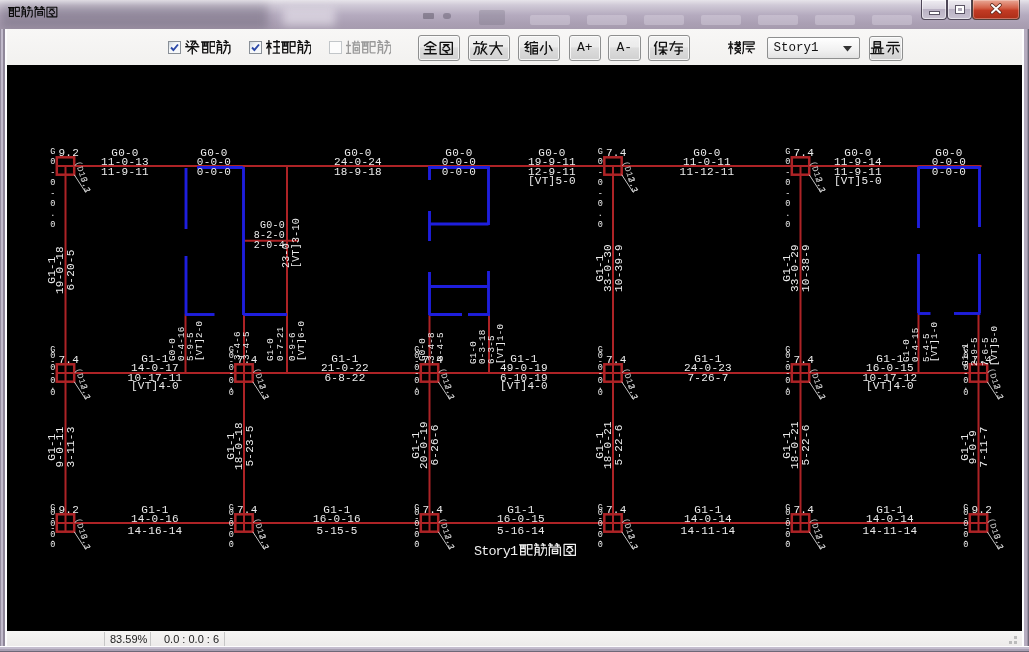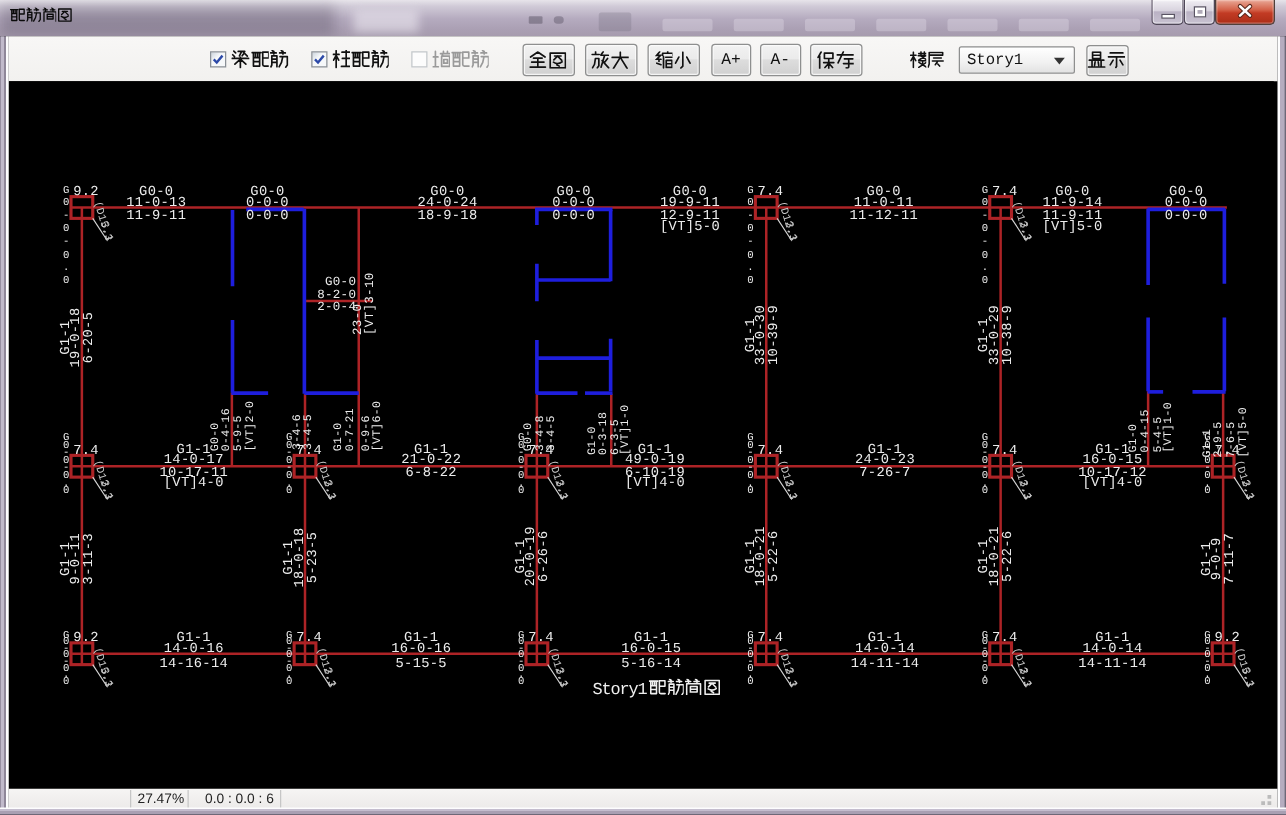--- a/index.html
+++ b/index.html
@@ -202,21 +202,21 @@
         <use href="#g-jin"></use>
       </svg><svg viewBox="0 0 10 10" width="13.5" height="13.5" style="color:#efefef;display:inline-block;vertical-align:top;margin-right:1px">
         <use href="#g-jian"></use>
       </svg><svg viewBox="0 0 10 10" width="13.5" height="13.5" style="color:#efefef;display:inline-block;vertical-align:top;margin-right:1px">
         <use href="#g-tu"></use>
       </svg></div>
     <div style="position:absolute;left:7px;top:630.5px;width:1015px;height:16.5px;background:linear-gradient(#f6f5f4,#eceae9)">
       <div style="position:absolute;left:97px;top:1px;width:1px;height:15px;background:#c6c6c6"></div>
       <div style="position:absolute;left:143px;top:1px;width:1px;height:15px;background:#c6c6c6"></div>
       <div style="position:absolute;left:217px;top:1px;width:1px;height:15px;background:#c6c6c6"></div>
-      <span style="position:absolute;left:103px;top:2px;font:11px 'Liberation Sans';color:#222">27.47%</span>
+      <span style="position:absolute;left:103px;top:2px;font:11px 'Liberation Sans';color:#222">83.59%</span>
       <span style="position:absolute;left:157px;top:2px;font:11px 'Liberation Sans';color:#222">0.0 : 0.0 : 6</span>
       <div style="position:absolute;left:1002px;top:10px;width:3px;height:3px;background:#bbb"></div>
       <div style="position:absolute;left:1007px;top:10px;width:3px;height:3px;background:#bbb"></div>
       <div style="position:absolute;left:1007px;top:5px;width:3px;height:3px;background:#bbb"></div>
     </div>
     <div style="position:absolute;left:0;top:29px;width:7px;height:623px;background:linear-gradient(90deg,#968ea0 0 1px,#c1bacb 1px 3px,#8f8799 3px 5px,#fdfdfe 5px 7px)"></div>
     <div style="position:absolute;left:1022px;top:29px;width:7px;height:623px;background:linear-gradient(90deg,#fdfdfe 0 2px,#b5acbf 2px 5px,#9a92a4 5px 6px,#6e6878 6px 7px)"></div>
     <div style="position:absolute;left:0;top:646px;width:1029px;height:6px;background:linear-gradient(#fdfdfe 0 1px,#c4bdce 1px 3px,#a89fb2 3px 5px,#6e6878 5px 6px)"></div>
 <svg width="1029" height="652" viewBox="0 0 1029 652" style="position:absolute;left:0;top:0;will-change:transform" font-family="'Liberation Mono', monospace" letter-spacing="0.25">
       <line x1="57" y1="166" x2="981.5" y2="166" stroke="#ad2326" stroke-width="2.0"></line>

